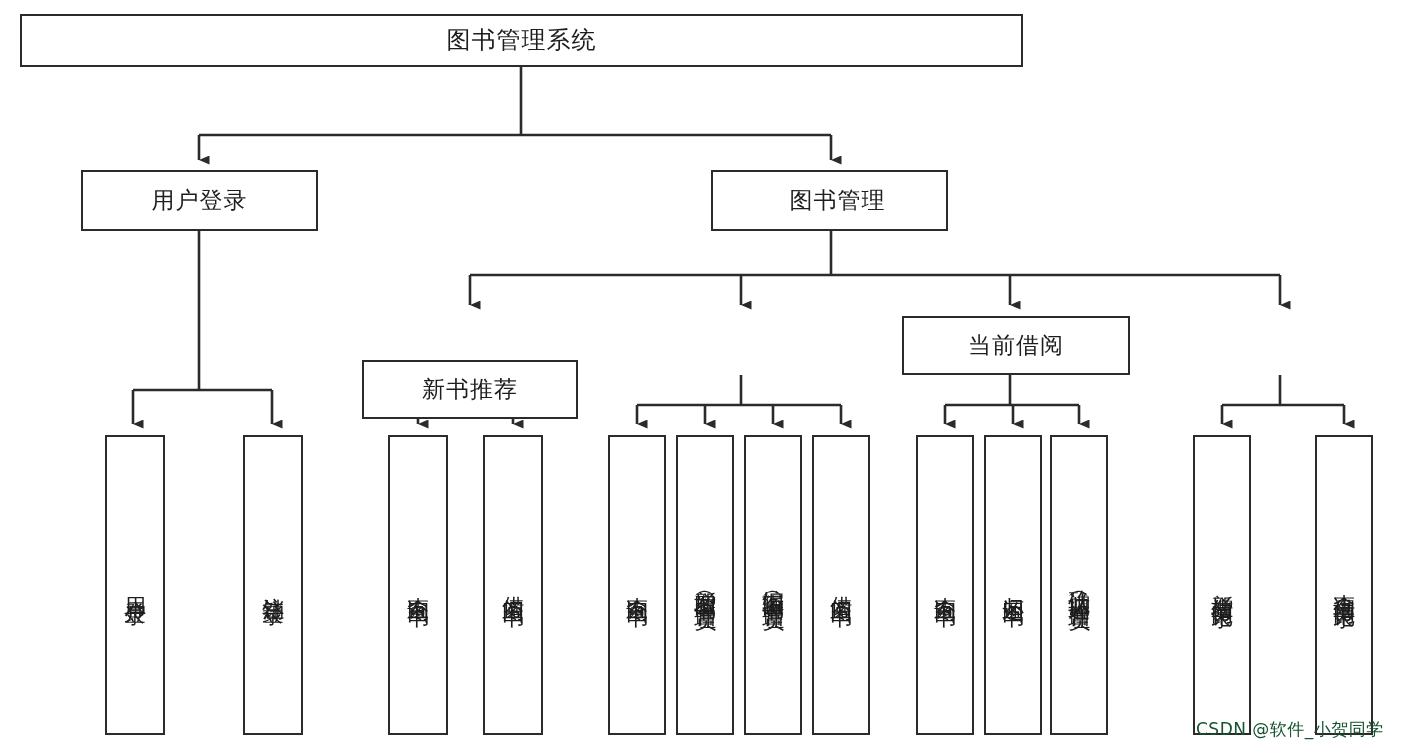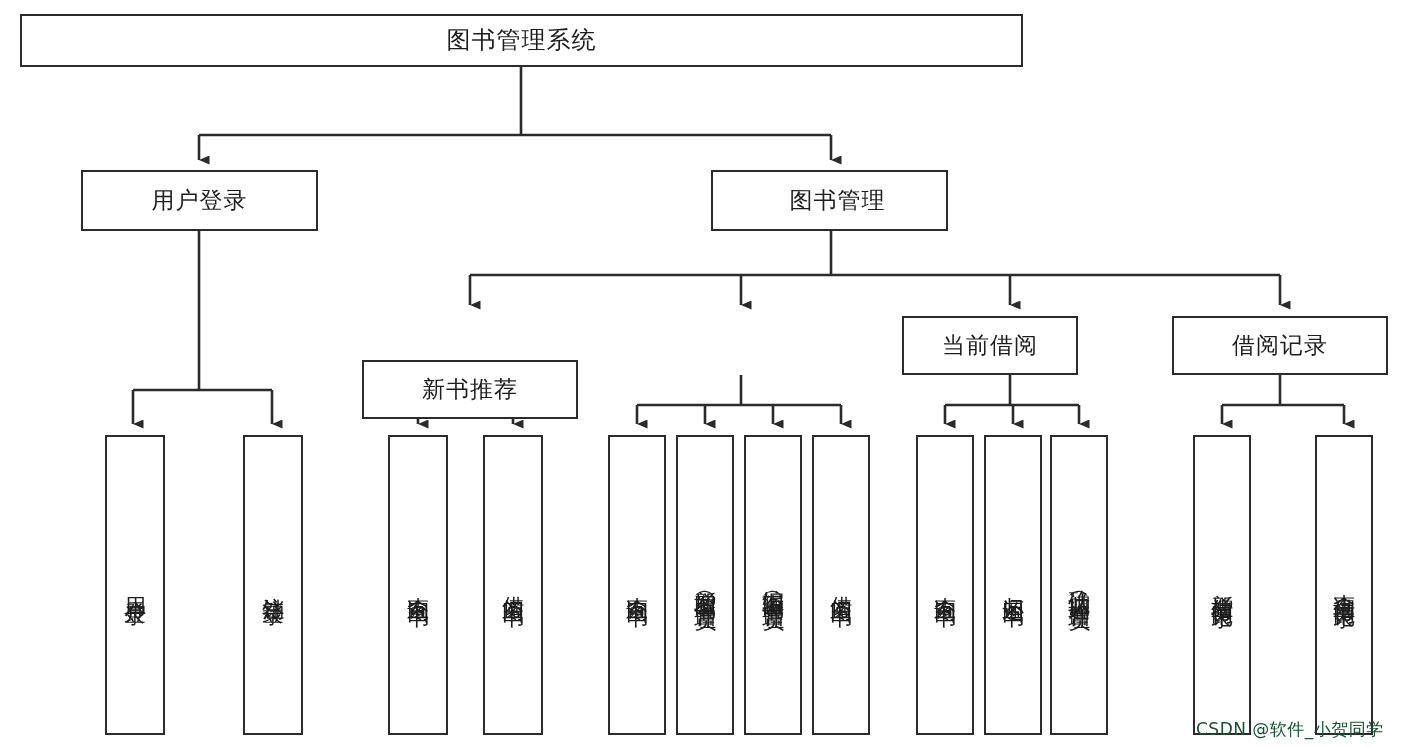--- a/index.html
+++ b/index.html
@@ -128,25 +128,22 @@
   <div class="node h" style="left:81px; top:170px; width:237px; height:61px;">
     <span>用户登录</span>
   </div>
   <div class="node h" style="left:711px; top:170px; width:237px; height:61px;padding-left:16px;">
     <span>图书管理</span>
   </div>
 
   <div class="node h" style="left:362px; top:316px; width:216px; height:59px;margin-top:44px;">
     <span>新书推荐</span>
   </div>
-  <div class="node h" style="left:902px; top:316px; width:176px; height:59px;">
+  <div class="node h" style="left:902px; top:316px; width:228px; height:59px;">
     <span>当前借阅</span>
-  </div>
-  <div class="node h" style="left:1172px; top:316px; width:216px; height:59px;">
-    <span>借阅记录</span>
   </div>
 
   <div class="node v" style="left:105px; top:435px; width:60px; height:300px;">
     <span class="vtext">用户登录</span>
   </div>
   <div class="node v" style="left:243px; top:435px; width:60px; height:300px;">
     <span class="vtext">注销登录</span>
   </div>
 
   <div class="node v" style="left:388px; top:435px; width:60px; height:300px;">

